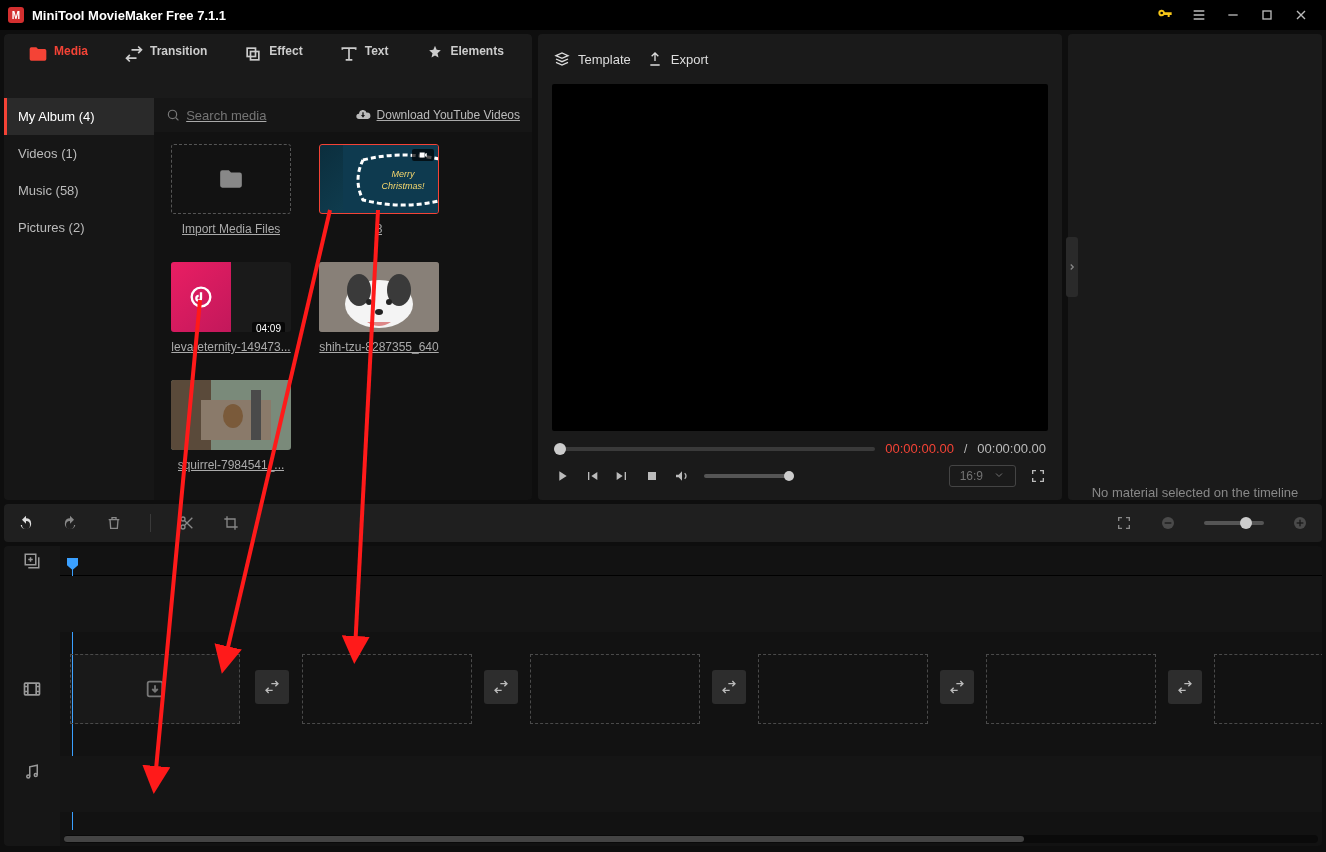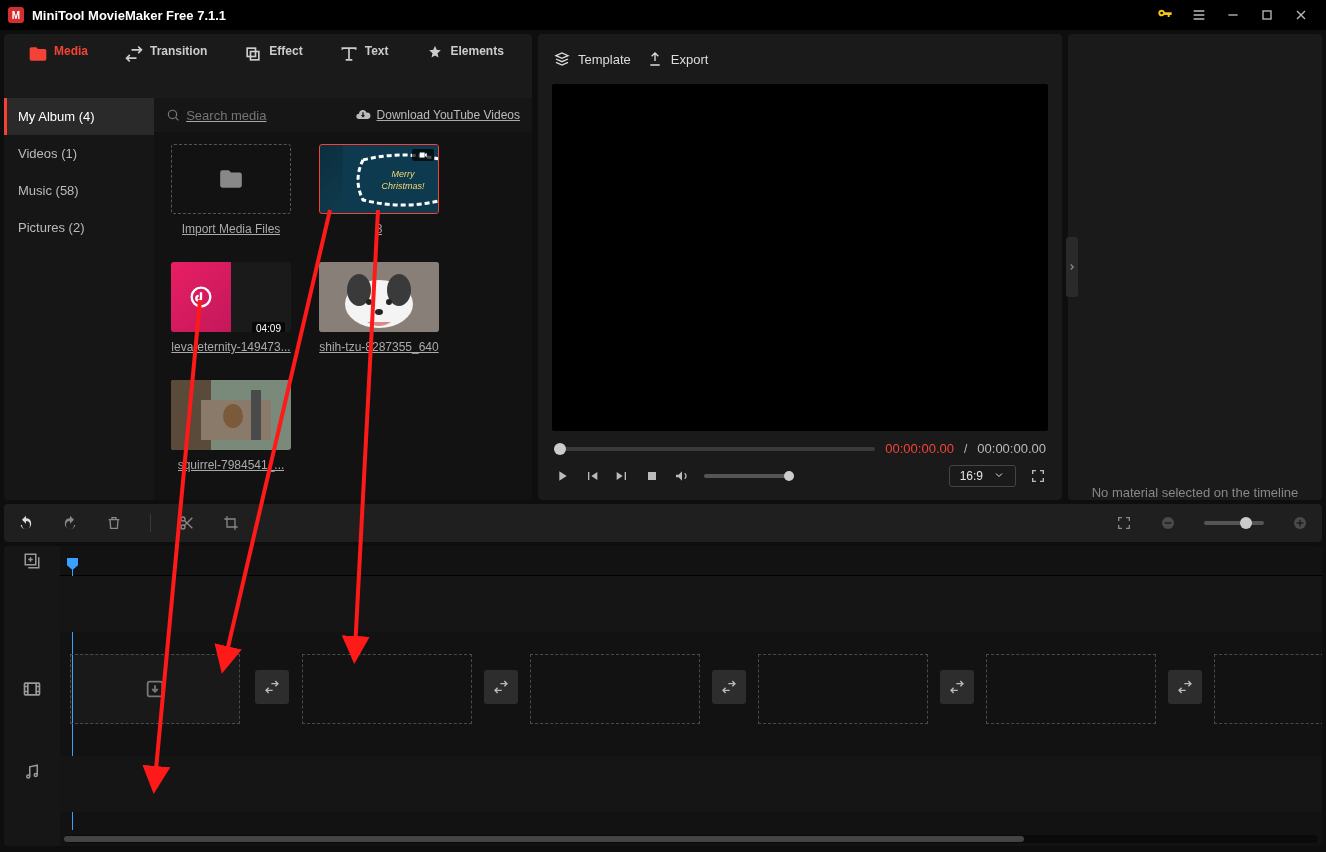--- a/index.html
+++ b/index.html
@@ -52,21 +52,21 @@
 .viewport { flex: 1; background: #000; margin: 0 14px; border-radius: 2px; position: relative; }
 .scrub-row { padding: 10px 16px 2px; display: flex; align-items: center; gap: 10px; }
 .scrub { flex: 1; height: 4px; background: #3a3a3a; border-radius: 2px; position: relative; }
 .scrub-dot { position: absolute; left: 0; top: -4px; width: 12px; height: 12px; border-radius: 50%; background: #ccc; }
 .time-cur { color: #f44336; font-size: 13px; }
 .time-tot { color: #bbb; font-size: 13px; }
 .controls { height: 42px; padding: 0 16px 6px; display: flex; align-items: center; gap: 14px; color: #bbb; }
 .controls .spacer { flex: 1; }
 .vol { width: 90px; height: 4px; background: #555; border-radius: 2px; position: relative; }
 .vol-dot { position: absolute; right: 0; top: -3px; width: 10px; height: 10px; background: #ccc; border-radius: 50%; }
-.aspect { border: 1px solid #444; border-radius: 3px; padding: 3px 10px; display: flex; align-items: flex-start; gap: 10px; color: #e5e5e5; font-size: 12px; }
+.aspect { border: 1px solid #444; border-radius: 3px; padding: 3px 10px; display: flex; align-items: flex-start; gap: 10px; color: #737373; font-size: 12px; }
 
 
 .props { flex: 1; background: #1a1a1a; border-radius: 4px; position: relative; display: flex; align-items: flex-end; justify-content: center; color: #888; font-size: 13px; }
 .props .handle { position: absolute; left: -2px; top: 50%; transform: translateY(-50%); width: 12px; height: 60px; background: #2a2a2a; border-radius: 3px; display: flex; align-items: center; justify-content: center; color: #888; }
 
 
 .tl-toolbar { height: 38px; background: #1f1f1f; display: flex; align-items: center; padding: 0 14px; gap: 28px; color: #888; margin: 0 4px; border-radius: 4px; }
 .tl-toolbar .tlspacer { flex: 1; }
 .tl-toolbar svg { cursor: pointer; }
 

